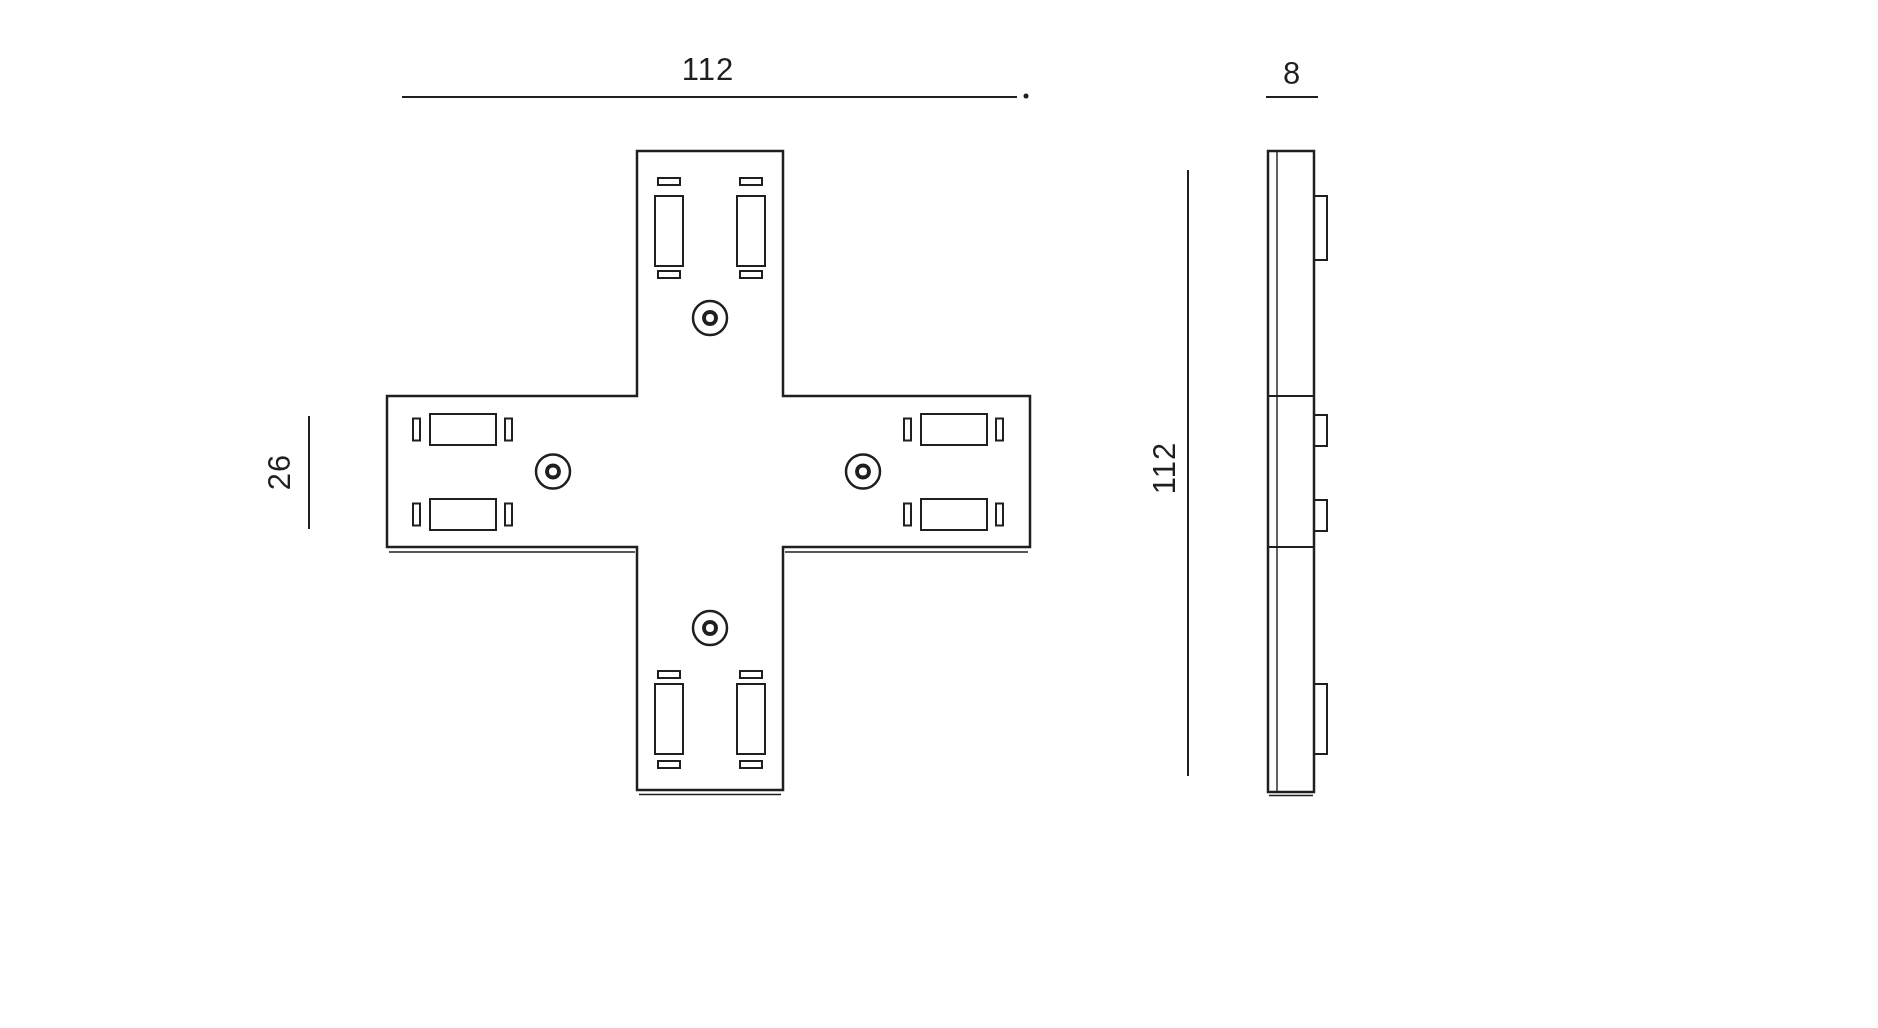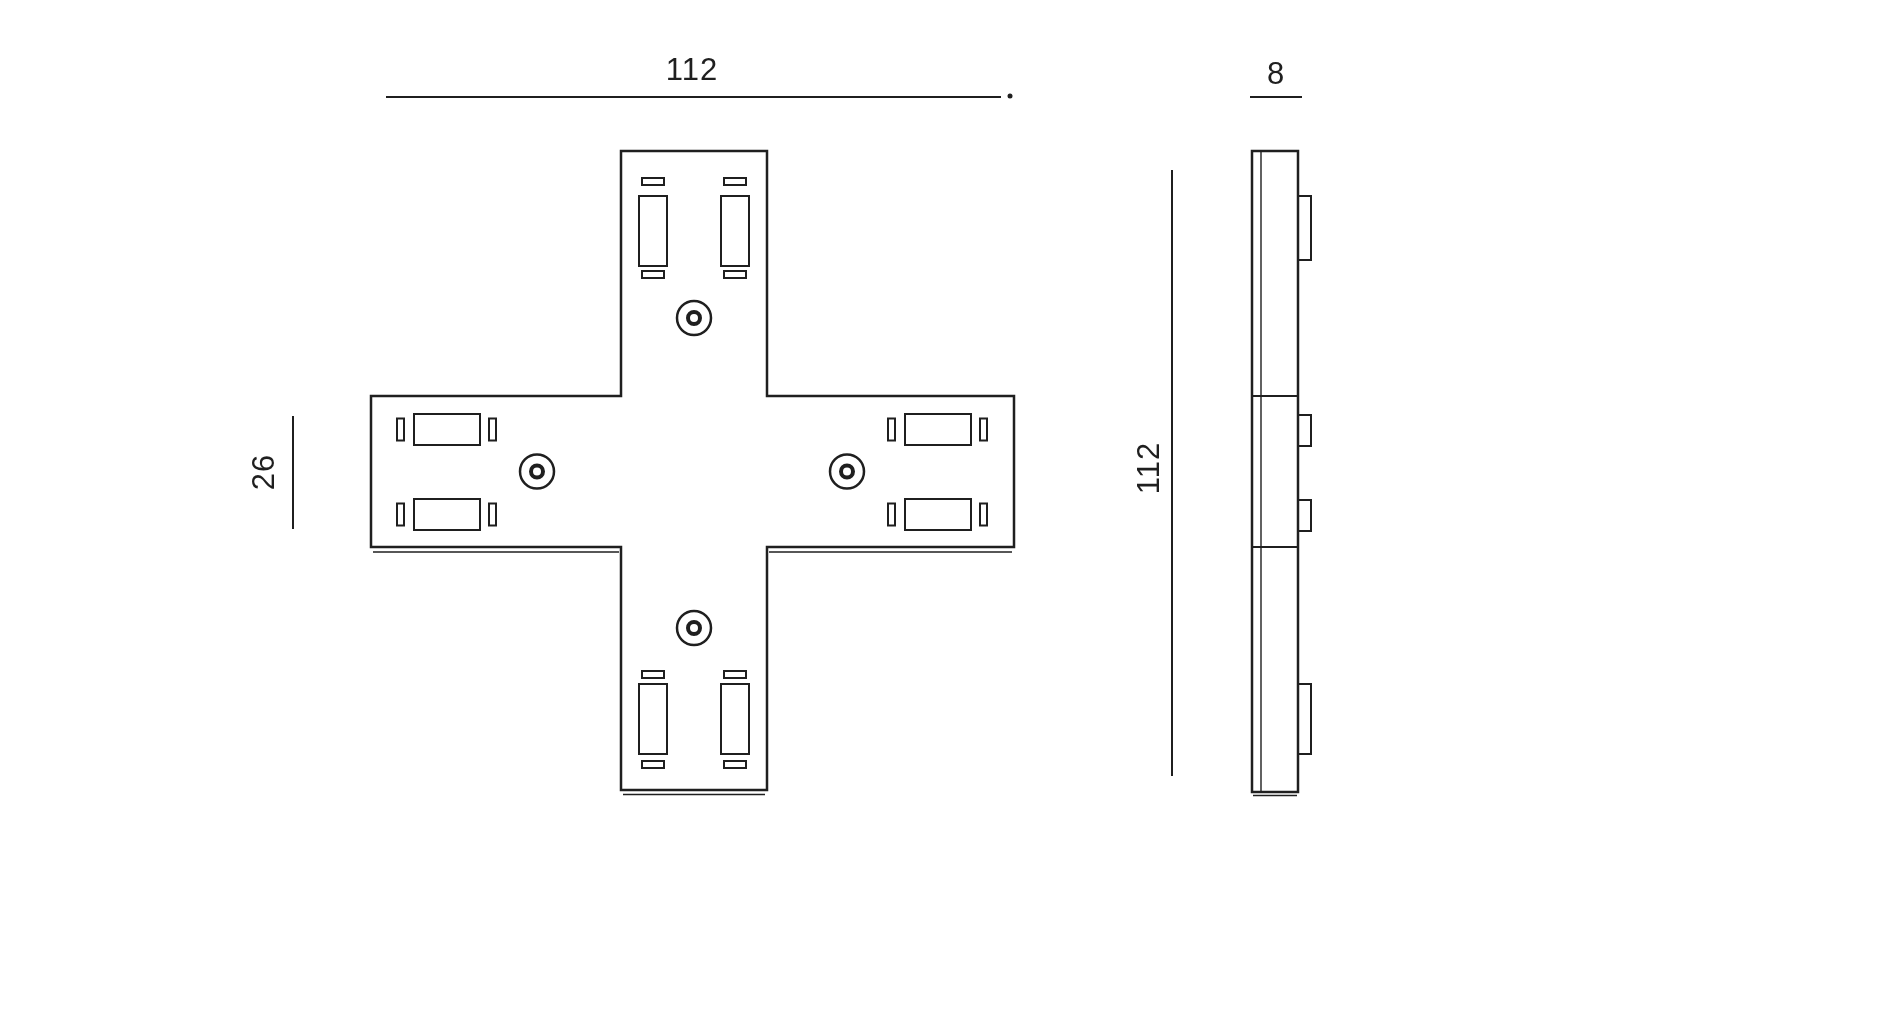--- a/index.html
+++ b/index.html
@@ -13,20 +13,21 @@
     height:1028px;
     background:var(--background);
     overflow:hidden;
     font-family:"Liberation Sans", sans-serif;
   }
   .stage{
     position:relative;
     width:1657px;
     height:1028px;
     background:var(--background);
+    margin-left:16px;
   }
   svg{display:block;}
   .ln{
     stroke:var(--line);
     fill:none;
     stroke-width:2;
     stroke-linecap:butt;
     stroke-linejoin:miter;
   }
   .ln-heavy{stroke-width:2.5;}

